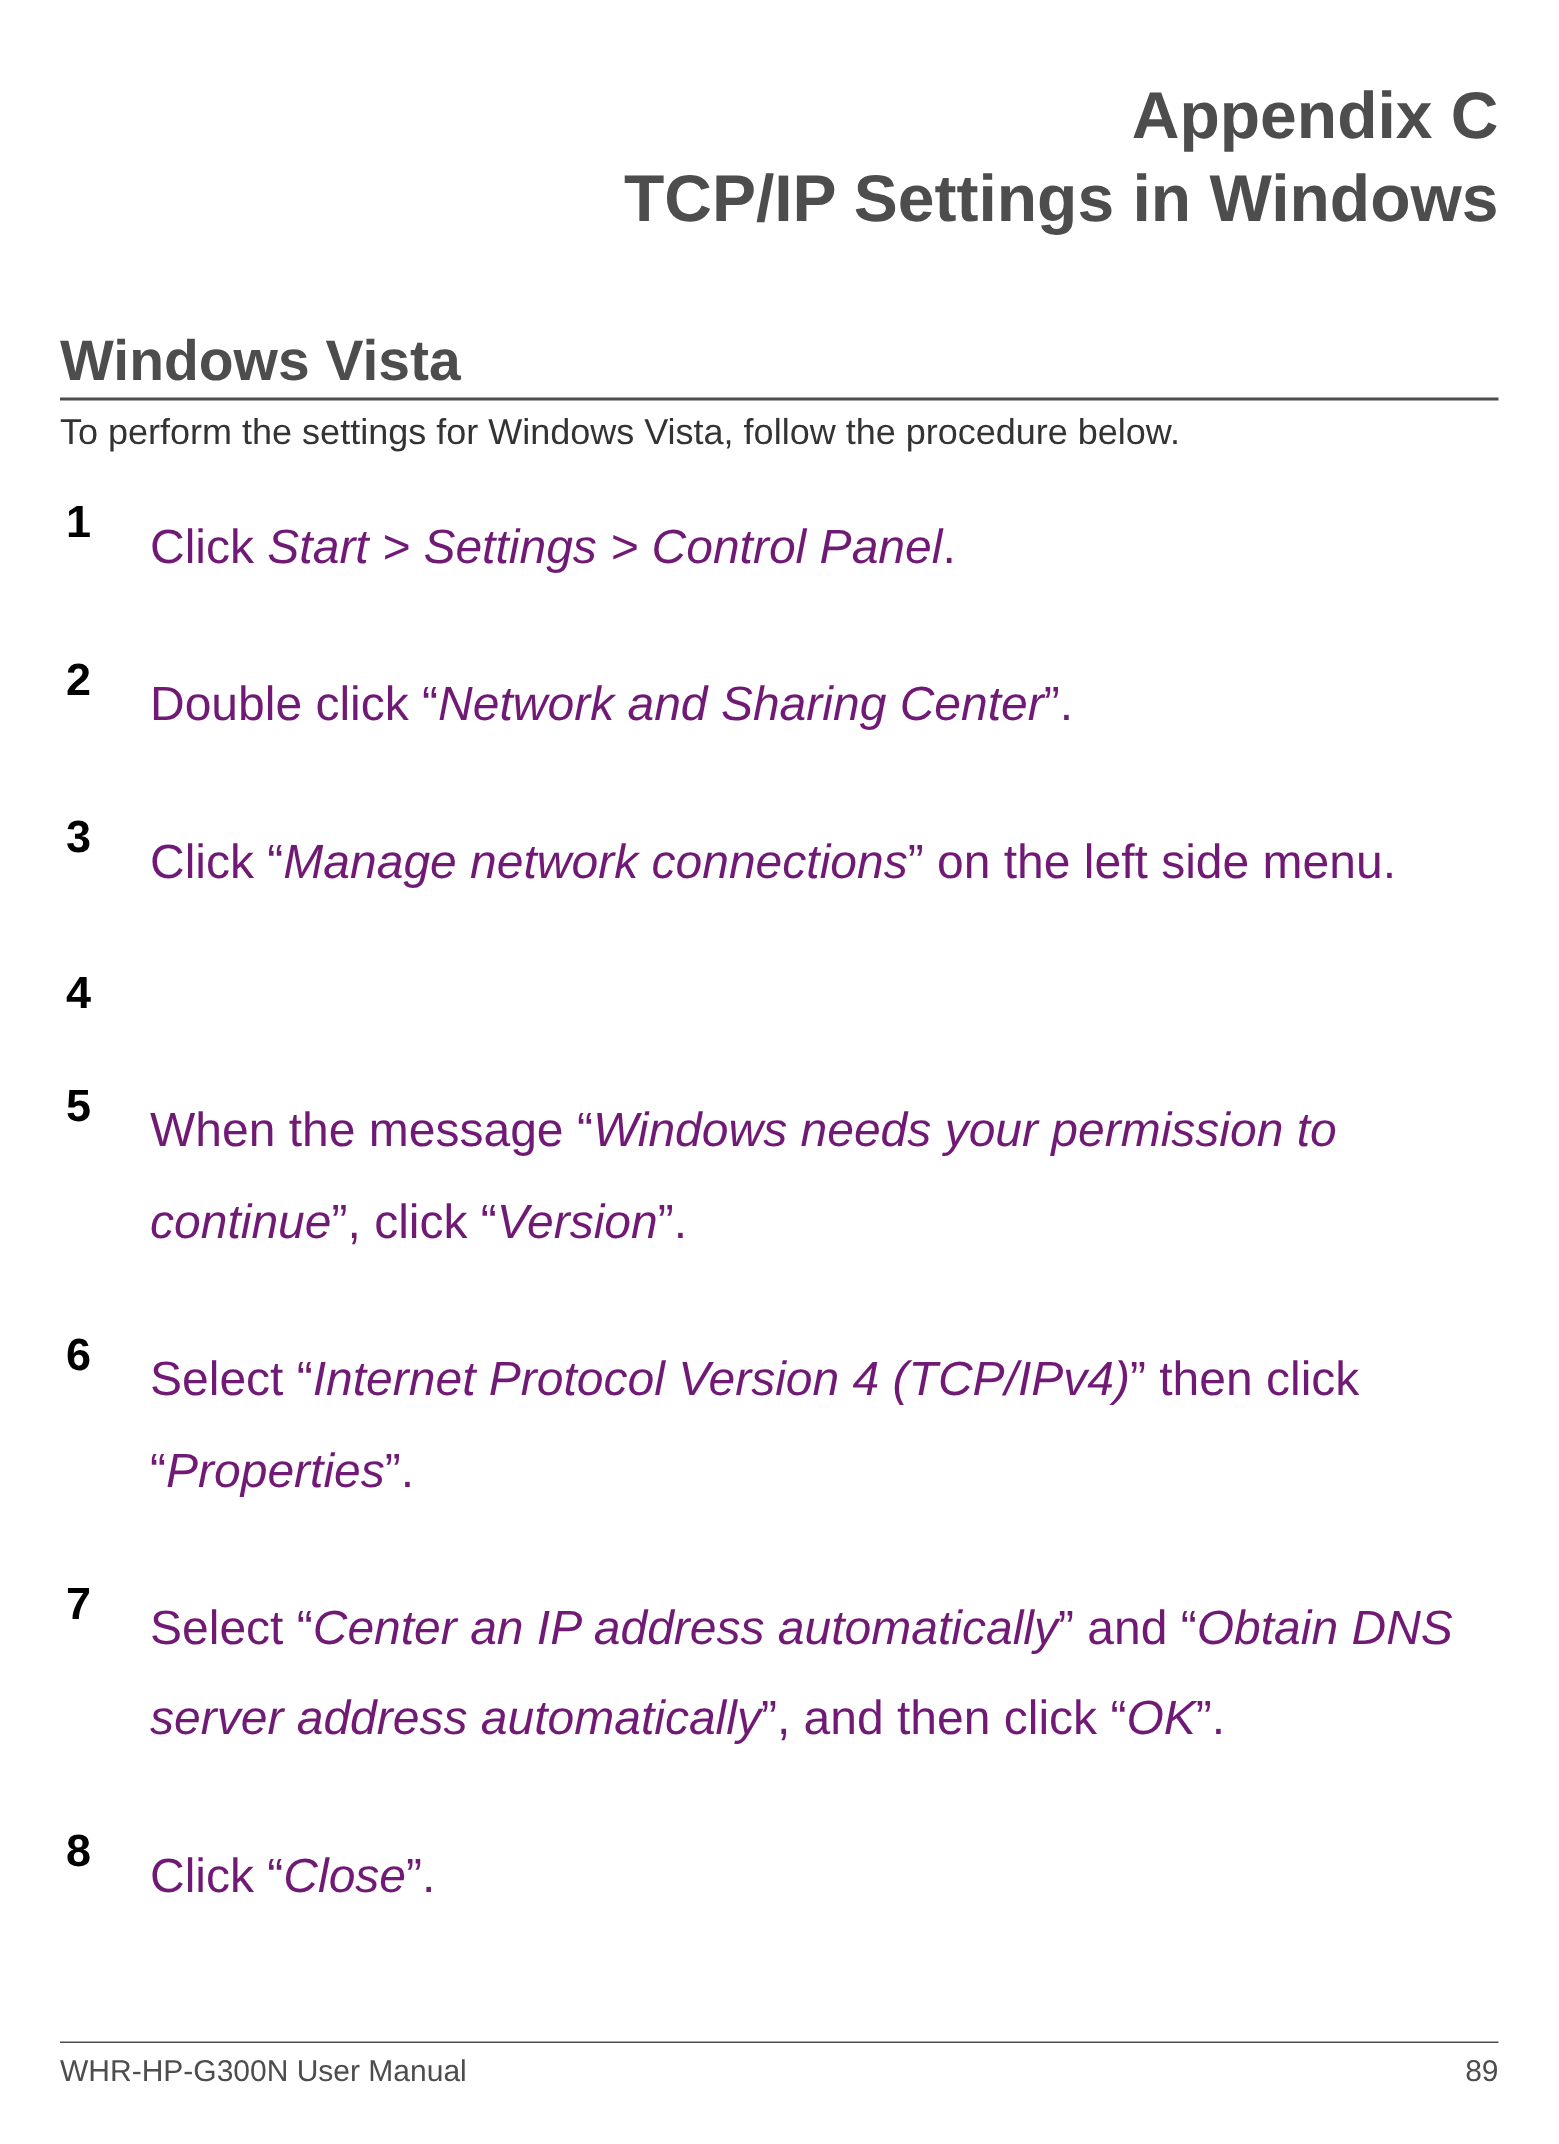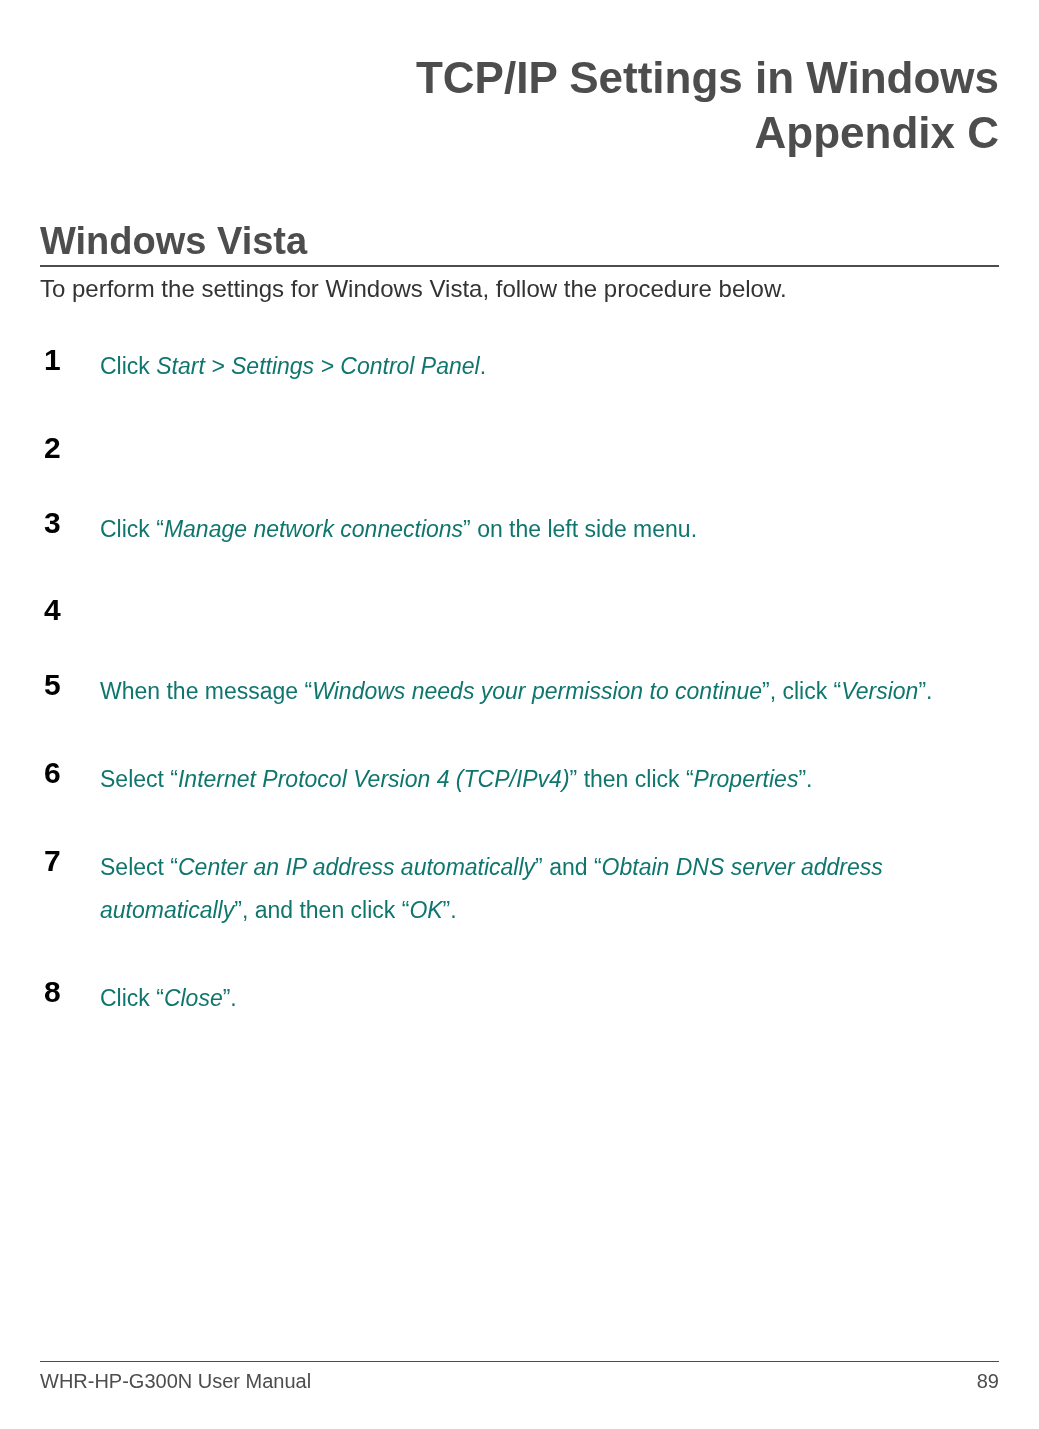--- a/index.html
+++ b/index.html
@@ -31,42 +31,42 @@
       font-weight: bold;
       font-size: 38px;
       color: #4d4d4d;
       border-bottom: 2px solid #4d4d4d;
       padding-bottom: 2px;
       margin-bottom: 8px;
     }
     .intro-text {
       font-size: 24px;
       color: #333333;
-      margin-bottom: 40px;
+      margin-bottom: 29px;
     }
     .steps {
       padding-left: 4px;
     }
     .step {
       display: flex;
       align-items: flex-start;
       margin-bottom: 42px;
     }
     .step-number {
       font-family: Arial, Helvetica, sans-serif;
       font-weight: bold;
       font-size: 30px;
       color: #000000;
       width: 56px;
       flex-shrink: 0;
       line-height: 1.1;
     }
     .step-text {
-      font-size: 23px;
-      color: #0f766e;
+      font-size: 32px;
+      color: #701a75;
       line-height: 1.9;
       padding-top: 2px;
     }
     .step-text em {
       font-style: italic;
     }
     .footer {
       position: absolute;
       bottom: 36px;
       left: 40px;
@@ -77,35 +77,36 @@
       justify-content: space-between;
       font-family: Arial, Helvetica, sans-serif;
       font-size: 20px;
       color: #4d4d4d;
     }
   </style>
 </head>
 <body>
 
 <div class="appendix-title">
+  <div>Appendix C</div>
   <div>TCP/IP Settings in Windows</div>
-  <div>Appendix C</div>
 </div>
 
 <div class="section-heading">Windows Vista</div>
 
 <div class="intro-text">To perform the settings for Windows Vista, follow the procedure below.</div>
 
 <div class="steps">
   <div class="step">
     <div class="step-number">1</div>
     <div class="step-text">Click <em>Start &gt; Settings &gt; Control Panel</em>.</div>
   </div>
   <div class="step">
     <div class="step-number">2</div>
+    <div class="step-text">Double click “<em>Network and Sharing Center</em>”.</div>
   </div>
   <div class="step">
     <div class="step-number">3</div>
     <div class="step-text">Click “<em>Manage network connections</em>” on the left side menu.</div>
   </div>
   <div class="step">
     <div class="step-number">4</div>
   </div>
   <div class="step">
     <div class="step-number">5</div>

